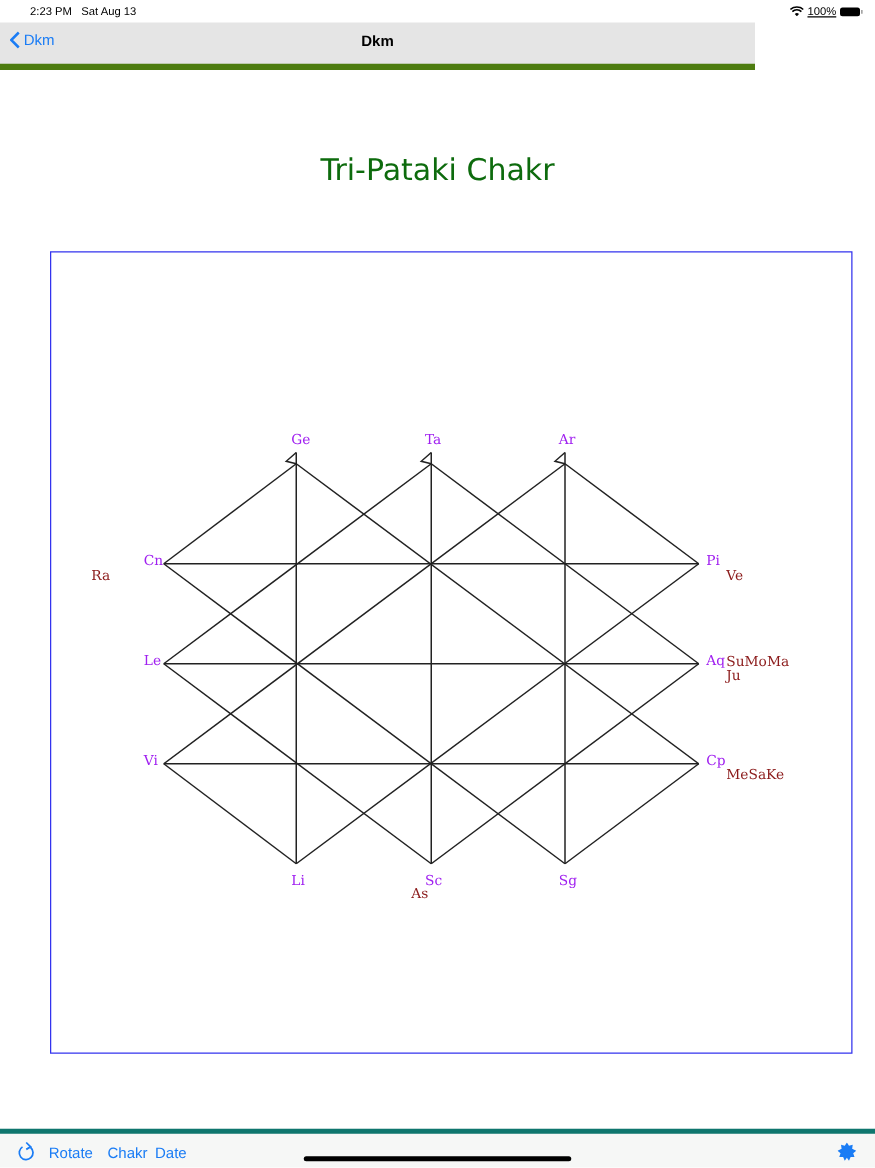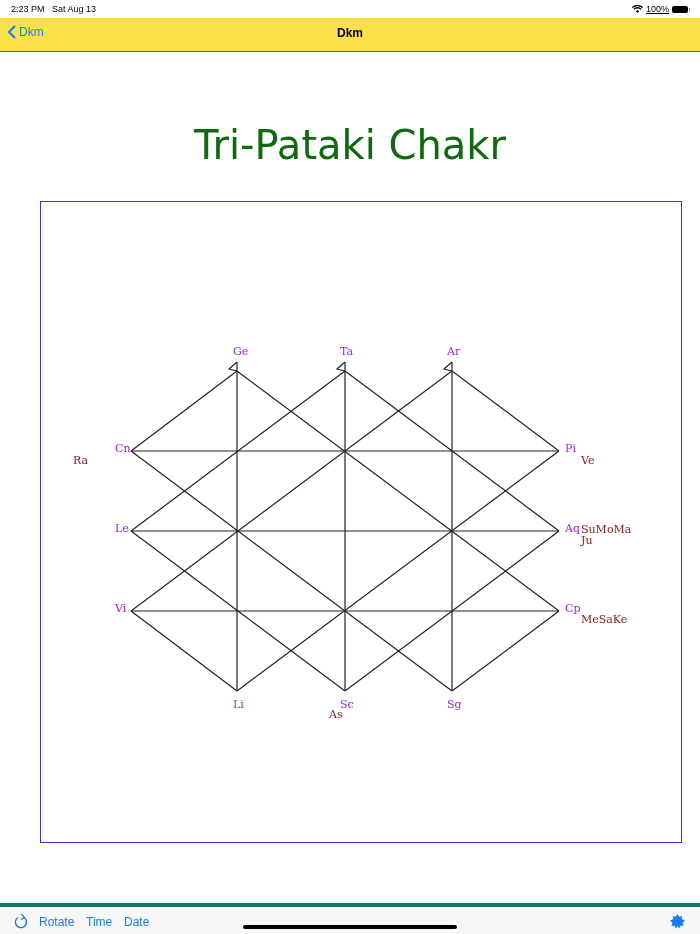--- a/index.html
+++ b/index.html
@@ -1,25 +1,25 @@
 <!DOCTYPE html>
 <html><head>
 <meta charset="utf-8">
 <style>
   html, body { margin:0; padding:0; }
   body { width:700px; height:934px; position:relative; background:#ffffff; overflow:hidden; font-family:"Liberation Sans", sans-serif; }
   .status-bar { position:absolute; left:0; top:0; width:700px; height:18px; font-size:9px; color:#000; }
-  .status-time { position:absolute; left:11px; top:4px; }
+  .status-time { position:absolute; left:24px; top:4px; }
   .status-right { position:absolute; right:12px; top:4px; display:flex; align-items:center; gap:3px;text-decoration:underline; }
   .battery { width:16px; height:7px; background:#000; border-radius:2px; position:relative; }
   .battery:after { content:""; position:absolute; right:-2px; top:2px; width:1px; height:3px; background:#888; }
-  .nav-bar { position:absolute; left:0; top:18px; width:700px; height:33px; border-bottom:1px solid #4d7c0f; background:#fde047; }
+  .nav-bar { position:absolute; left:0; top:18px; width:604px; height:33px; border-bottom:5px solid #4d7c0f; background:#e5e5e5; }
   .back-button { position:absolute; left:8px; top:7px; color:#1a7cf5; font-size:12px; display:flex; align-items:center; gap:3px; cursor:pointer; }
   .nav-title { position:absolute; left:0; right:0; top:8px; text-align:center; font-size:12px; font-weight:bold; color:#000; }
-  .page-title { position:absolute; left:0; right:0; top:122px; text-align:center; color:#0d6b0d; font-size:40px; font-family:"DejaVu Sans", sans-serif; }
+  .page-title { position:absolute; left:0; right:0; top:122px; text-align:center; color:#0d6b0d; font-size:24px; font-family:"DejaVu Sans", sans-serif; }
   .chart-box { position:absolute; left:40px; top:201px; width:640px; height:640px; border:1.5px solid #3333ee; }
   svg.chakra { position:absolute; left:0; top:0; }
   .sign-label { font-family:"DejaVu Serif", serif; font-size:11px; fill:#a020f0; }
   .planet-label { font-family:"DejaVu Serif", serif; font-size:11px; fill:#8b1a1a; }
   .toolbar { position:absolute; left:0; top:903px; width:700px; height:31px; background:#f6f7f6; border-top:4px solid #0f766e; }
   .tb-item { position:absolute; top:8px; color:#1a7cf5; font-size:12px; cursor:pointer; }
   .home-indicator { position:absolute; left:243px; top:925px; width:214px; height:4px; border-radius:2px; background:#000; }
 </style>
 </head>
 <body>
@@ -103,21 +103,21 @@
 </svg>
 
 <div class="toolbar">
   <span class="tb-item" style="left:14px;top:6px;">
     <svg width="14" height="16" viewBox="0 0 14 16">
         <path d="M10.5 5 A5.5 5.5 0 1 1 4 4.5" stroke="#1a7cf5" stroke-width="1.4" fill="none"></path>
         <path d="M7 1 L10.5 4.5 L7 6.5" stroke="#1a7cf5" stroke-width="1.4" fill="none"></path>
       </svg>
   </span>
   <span class="tb-item" style="left:39px;">Rotate</span>
-  <span class="tb-item" style="left:86px;">Time</span>
+  <span class="tb-item" style="left:86px;">Chakr</span>
   <span class="tb-item" style="left:124px;">Date</span>
   <span class="tb-item" style="left:670px;top:7px;">
     <svg width="15" height="15" viewBox="0 0 16 16">
         <polygon points="8,0 9.8,2.8 13,2 12.5,5.3 16,7 13.4,9.2 14.5,12.4 11.2,12.4 9.8,15.5 8,13 6.2,15.5 4.8,12.4 1.5,12.4 2.6,9.2 0,7 3.5,5.3 3,2 6.2,2.8" fill="#1a7cf5"></polygon>
       </svg>
   </span>
 </div>
 <div class="home-indicator"></div>
 
 </body></html>

